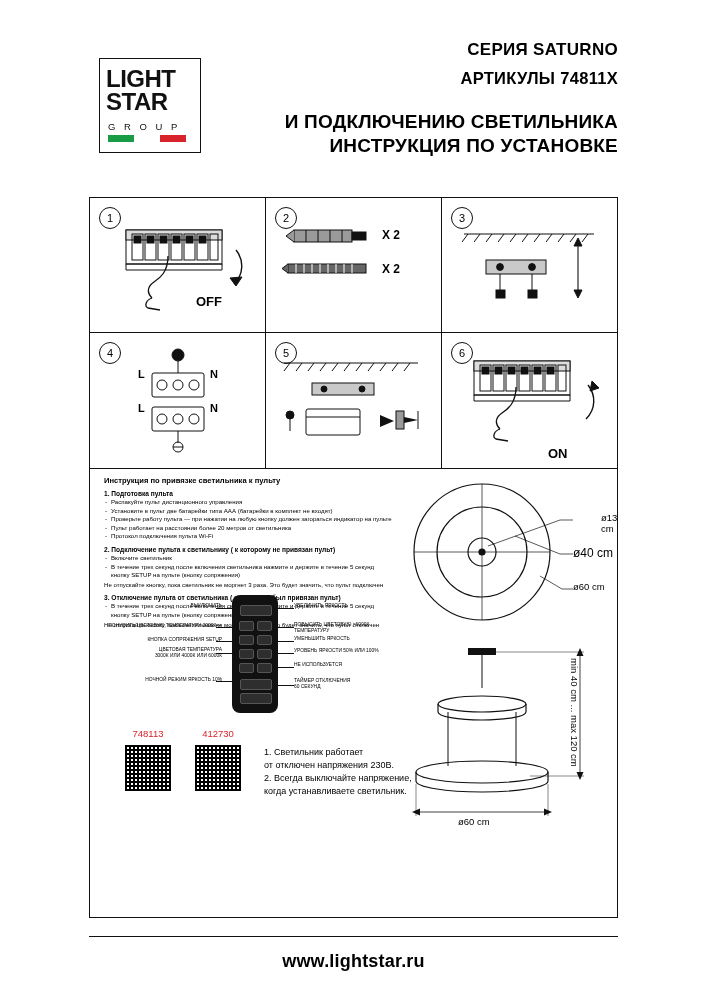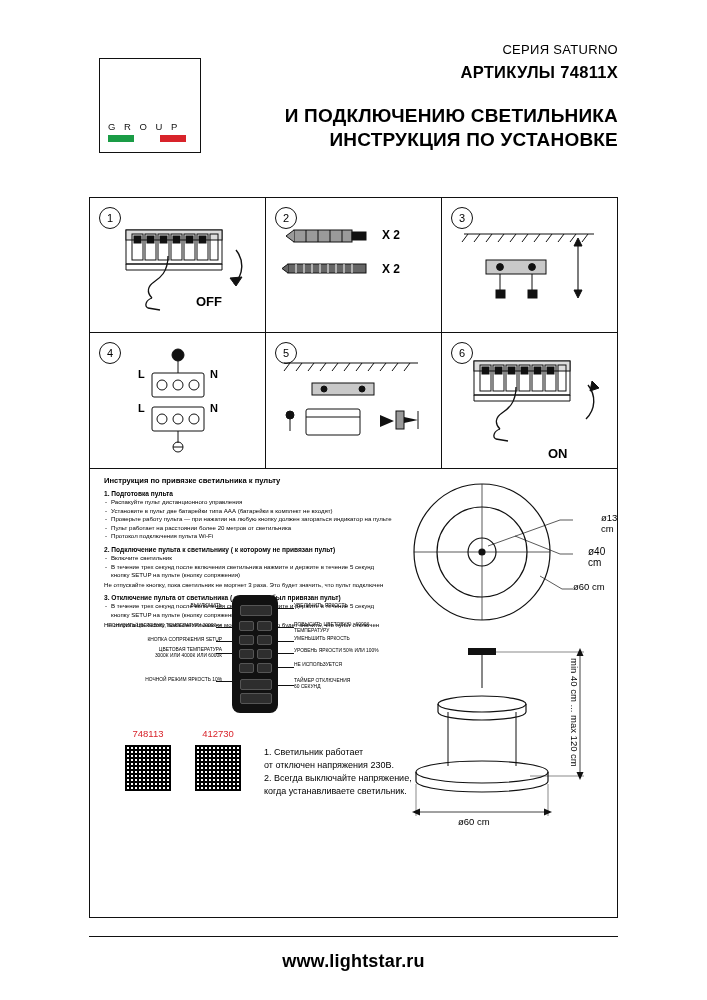--- a/index.html
+++ b/index.html
@@ -11,22 +11,22 @@
   .logo{position:absolute;left:99px;top:30px;width:100px;height:93px;border:1px solid #111;background:#fff;}
   .logo .lt{position:absolute;left:6px;top:8px;font-weight:bold;font-size:24px;letter-spacing:-0.5px;line-height:23px;color:#111;}
   .logo .grp{position:absolute;left:8px;top:62px;font-size:9.5px;letter-spacing:3px;color:#111;}
   .logo .bar{position:absolute;left:8px;top:76px;width:78px;height:7px;display:flex;}
   .logo .bar i{flex:1;display:block;}
   .logo .bar i:nth-child(1){background:#1a9c46;}
   .logo .bar i:nth-child(2){background:#ffffff;}
   .logo .bar i:nth-child(3){background:#d8232a;}
 
   .hdr-text{position:absolute;right:89px;top:12px;text-align:right;}
-  .hdr-series{font-size:13px;font-weight:normal;letter-spacing:.3px;line-height:20px;}
-  .hdr-art{font-size:16.5px;font-weight:bold;letter-spacing:.3px;line-height:20px;margin-top:2px;}
+  .hdr-series{font-size:17px;font-weight:bold;letter-spacing:.3px;line-height:20px;}
+  .hdr-art{font-size:16.5px;font-weight:bold;letter-spacing:.3px;line-height:20px;margin-top:8px;}
   .hdr-title{margin-top:22px;font-size:19px;font-weight:bold;line-height:24px;letter-spacing:.2px;}
 
   
   .frame{position:absolute;left:89px;top:197px;width:529px;height:721px;border:1px solid #111;box-sizing:border-box;}
 
   
   .steps{position:absolute;left:0;top:0;width:527px;height:270px;}
   .cell{position:absolute;box-sizing:border-box;border-right:1px solid #111;border-bottom:1px solid #111;}
   .cell.c3,.cell.c6{border-right:none;}
   .cell.c4,.cell.c5,.cell.c6{border-bottom:none;}
@@ -78,20 +78,21 @@
 
   svg{display:block;}
 </style>
 </head>
 <body>
 
 <div class="page">
 
   <div class="header">
     <div class="logo">
+      <div class="lt"><span>LIGHT</span><br><span>STAR</span></div>
       <div class="grp">G R O U P</div>
       <div class="bar">
           <i></i>
           <i></i>
           <i></i>
         </div>
     </div>
     <div class="hdr-text">
       <div class="hdr-series">СЕРИЯ SATURNO</div>
       <div class="hdr-art">АРТИКУЛЫ 74811X</div>
@@ -425,21 +426,21 @@
 
           <line x1="6" y1="336" x2="138" y2="336" stroke-width="0.8"></line>
           <path d="M2 336 l8 -3.5 l0 7 z" fill="#111" stroke="none"></path>
           <path d="M142 336 l-8 -3.5 l0 7 z" fill="#111" stroke="none"></path>
           <line x1="6" y1="308" x2="6" y2="340" stroke-width="0.5"></line>
           <line x1="138" y1="308" x2="138" y2="340" stroke-width="0.5"></line>
         </g>
       </svg>
 
       <div style="position:absolute;left:163px;top:36px;font-size:9.5px;margin-left:28px;">ø13 cm</div>
-      <div style="position:absolute;left:178px;top:70px;font-size:10px;">ø40 cm</div>
+      <div style="position:absolute;left:163px;top:70px;font-size:12px;">ø40 cm</div>
       <div style="position:absolute;left:163px;top:105px;font-size:9.5px;">ø60 cm</div>
       <div style="position:absolute;left:170px;top:182px;width:112px;font-size:9.5px;transform:rotate(90deg);transform-origin:0 0;">min 40 cm ... max 120 cm</div>
       <div style="position:absolute;left:48px;top:340px;font-size:9.5px;">ø60 cm</div>
     </div>
 
   </div>
 
   <div class="footer">
     <div class="line"></div>
     <div class="url">www.lightstar.ru</div>

